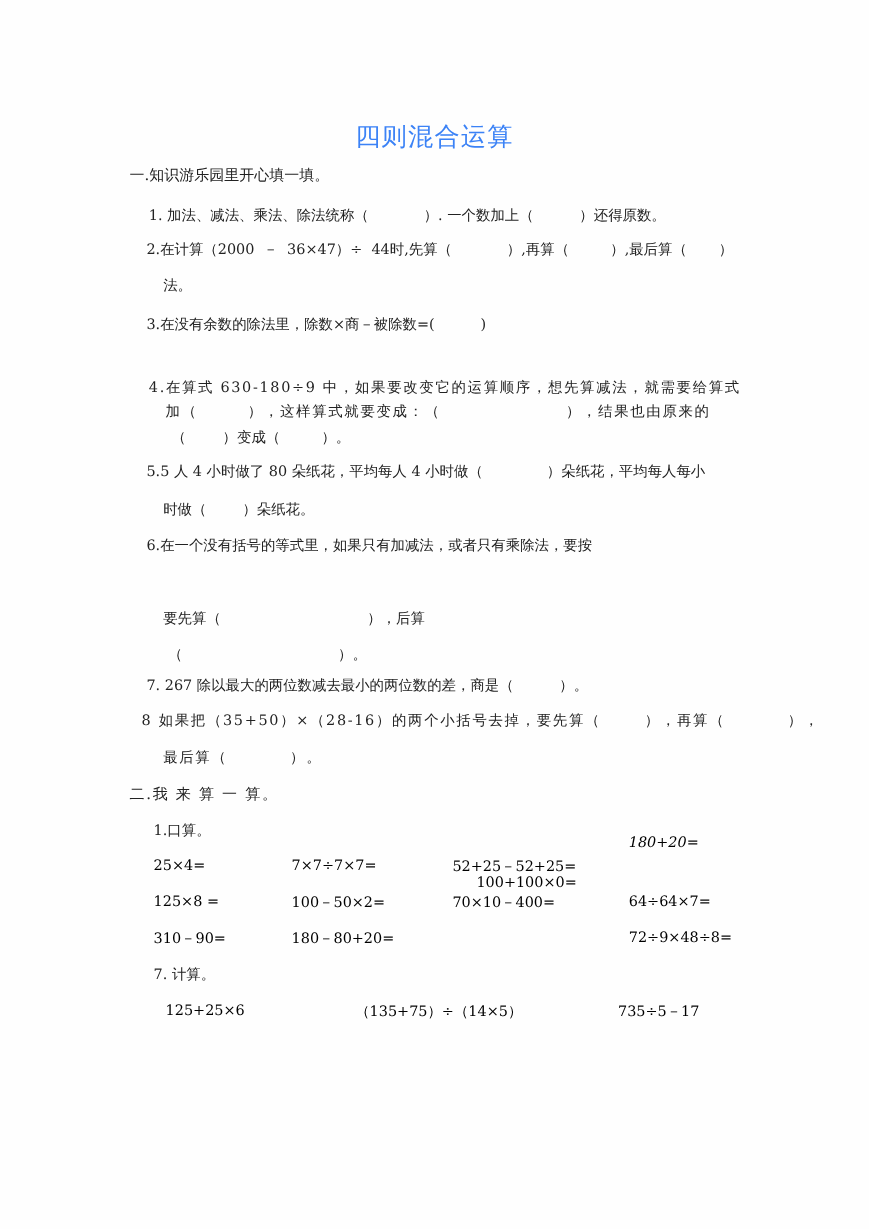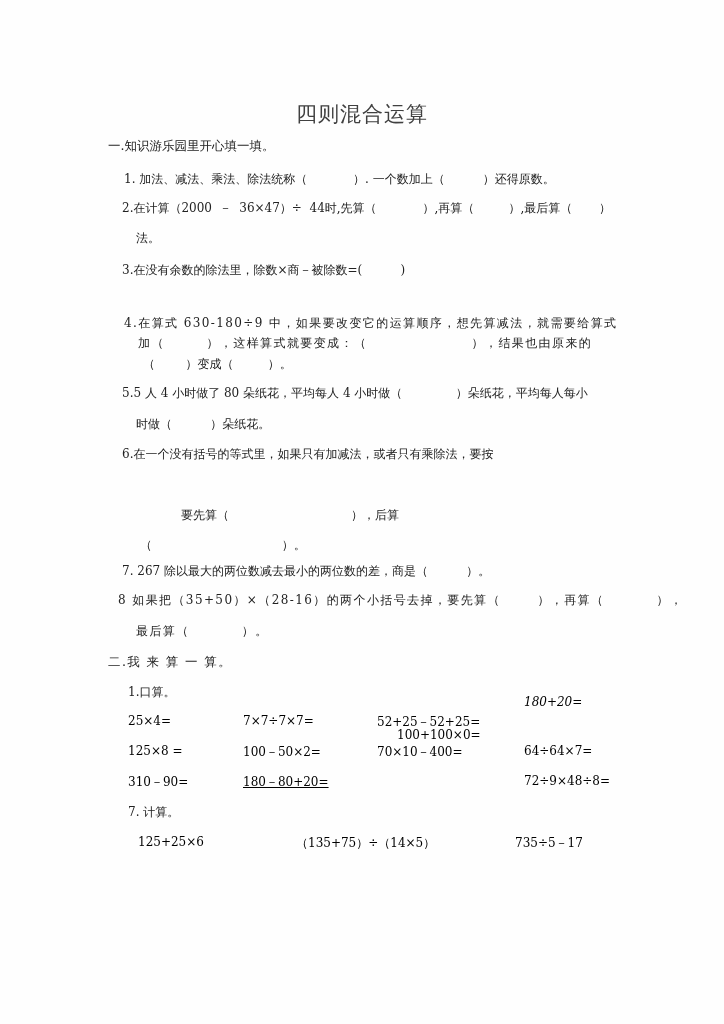--- a/index.html
+++ b/index.html
@@ -1,20 +1,20 @@
 <!DOCTYPE html>
 <html><head>
 <meta charset="utf-8">
 <style>
   html, body { margin: 0; padding: 0; background: #ffffff; }
   body { width: 724px; height: 1024px; position: relative; overflow: hidden;
          font-family: "DejaVu Serif", "Liberation Serif", serif; color: #1a1a1a; }
   .page { position: absolute; left: 0; top: 0; width: 724px; height: 1024px; background: #fefefe; }
   .title { position: absolute; top: 100px; left: 0; width: 724px; text-align: center;
-           font-size: 21px; letter-spacing: 1px; color: #404040; }
+           font-size: 21px; letter-spacing: 1px; color: #3b82f6; }
   .line { position: absolute; font-size: 12px; white-space: pre; line-height: 16px; color: #222; }
   .sec { font-size: 12.5px; }
   .spread2 { letter-spacing: 1.4px; }
   .row { position: absolute; font-size: 12px; white-space: pre; color: #000000; }
 </style>
 </head>
 <body>
 
 <div class="page">
 
@@ -27,24 +27,24 @@
   <div class="line" style="left:122px; top:200px;">2.在计算（2000  －  36×47）÷  44时,先算（            ）,再算（         ）,最后算（       ）</div>
   <div class="line" style="left:136px; top:230px;">法。</div>
 
   <div class="line" style="left:122px; top:262px;">3.在没有余数的除法里，除数×商－被除数=(          )</div>
 
   <div class="line spread2" style="left:124px; top:315px;">4.在算式 630-180÷9 中，如果要改变它的运算顺序，想先算减法，就需要给算式</div>
   <div class="line spread2" style="left:138px; top:335px;">加（        ），这样算式就要变成：（                    ），结果也由原来的</div>
   <div class="line" style="left:143px; top:356px;">（        ）变成（         ）。</div>
 
   <div class="line" style="left:122px; top:385px;">5.5 人 4 小时做了 80 朵纸花，平均每人 4 小时做（              ）朵纸花，平均每人每小</div>
-  <div class="line" style="left:136px; top:416px;">时做（          ）朵纸花。</div>
+  <div class="line" style="left:136px; top:416px;font-family:Liberation Serif, serif;">时做（          ）朵纸花。</div>
 
   <div class="line" style="left:122px; top:446px;">6.在一个没有括号的等式里，如果只有加减法，或者只有乘除法，要按</div>
-  <div class="line" style="left:136px; top:507px;margin-left:45px;">要先算（                                ），后算</div>
+  <div class="line" style="left:136px; top:507px;">要先算（                                ），后算</div>
   <div class="line" style="left:140px; top:537px;">（                                  ）。</div>
 
   <div class="line" style="left:122px; top:563px;">7. 267 除以最大的两位数减去最小的两位数的差，商是（          ）。</div>
 
   <div class="line spread2" style="left:118px; top:592px;">8 如果把（35+50）×（28-16）的两个小括号去掉，要先算（       ），再算（          ），</div>
   <div class="line spread2" style="left:136px; top:623px;">最后算（          ）。</div>
 
   <div class="line sec spread2" style="left:108px; top:654px;">二.我 来 算 一 算。</div>
   <div class="line" style="left:128px; top:684px;">1.口算。</div>
 
@@ -52,21 +52,21 @@
   <div class="row" style="left:243px; top:714px;">7×7÷7×7=</div>
   <div class="row" style="left:377px; top:714px;">52+25－52+25=</div>
   <div class="row" style="left:524px; top:695px;font-style:italic;">180+20=</div>
 
   <div class="row" style="left:128px; top:744px;">125×8 =</div>
   <div class="row" style="left:243px; top:744px;">100－50×2=</div>
   <div class="row" style="left:377px; top:744px;">70×10－400=</div>
   <div class="row" style="left:524px; top:744px;">64÷64×7=</div>
 
   <div class="row" style="left:128px; top:774px;">310－90=</div>
-  <div class="row" style="left:243px; top:774px;text-decoration:underline;">180－80+20=</div>
+  <div class="row" style="left:243px; top:774px;">180－80+20=</div>
   <div class="row" style="left:377px; top:728px;margin-left:20px;">100+100×0=</div>
   <div class="row" style="left:524px; top:774px;">72÷9×48÷8=</div>
 
   <div class="line" style="left:128px; top:804px;">7. 计算。</div>
 
   <div class="row" style="left:138px; top:835px;">125+25×6</div>
   <div class="row" style="left:296px; top:835px;">（135+75）÷（14×5）</div>
   <div class="row" style="left:515px; top:835px;">735÷5－17</div>
 
 </div>

